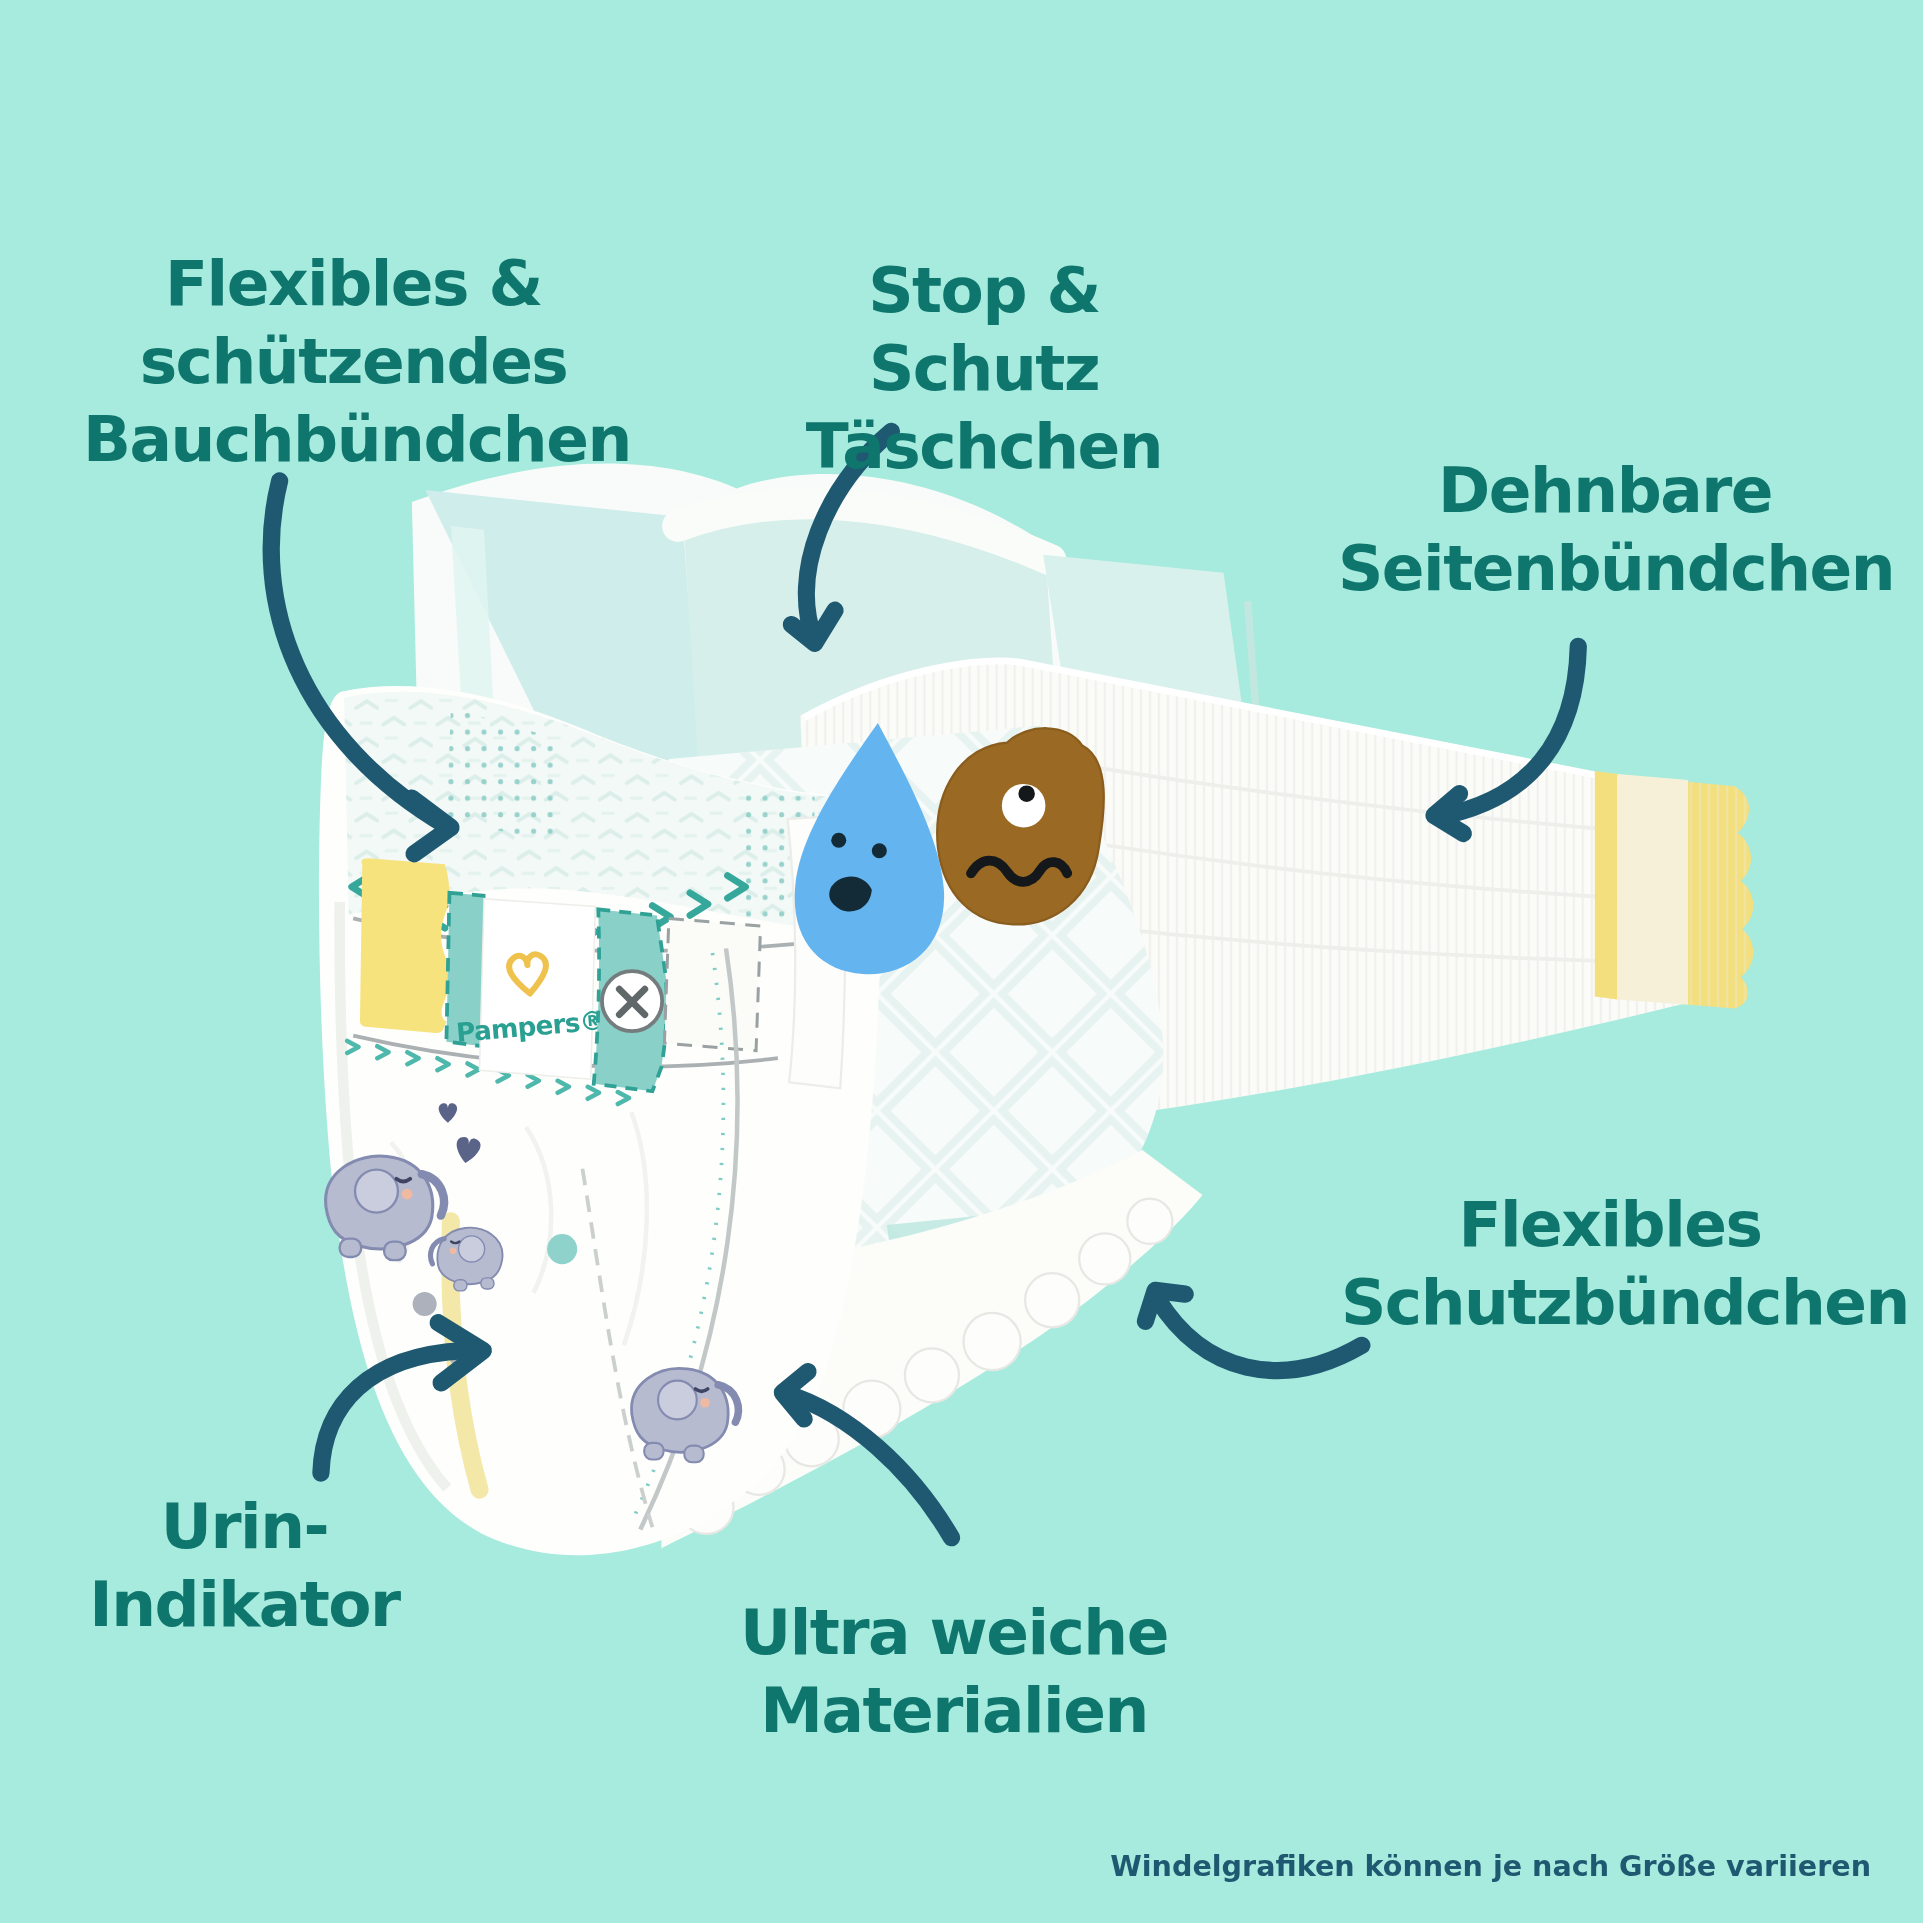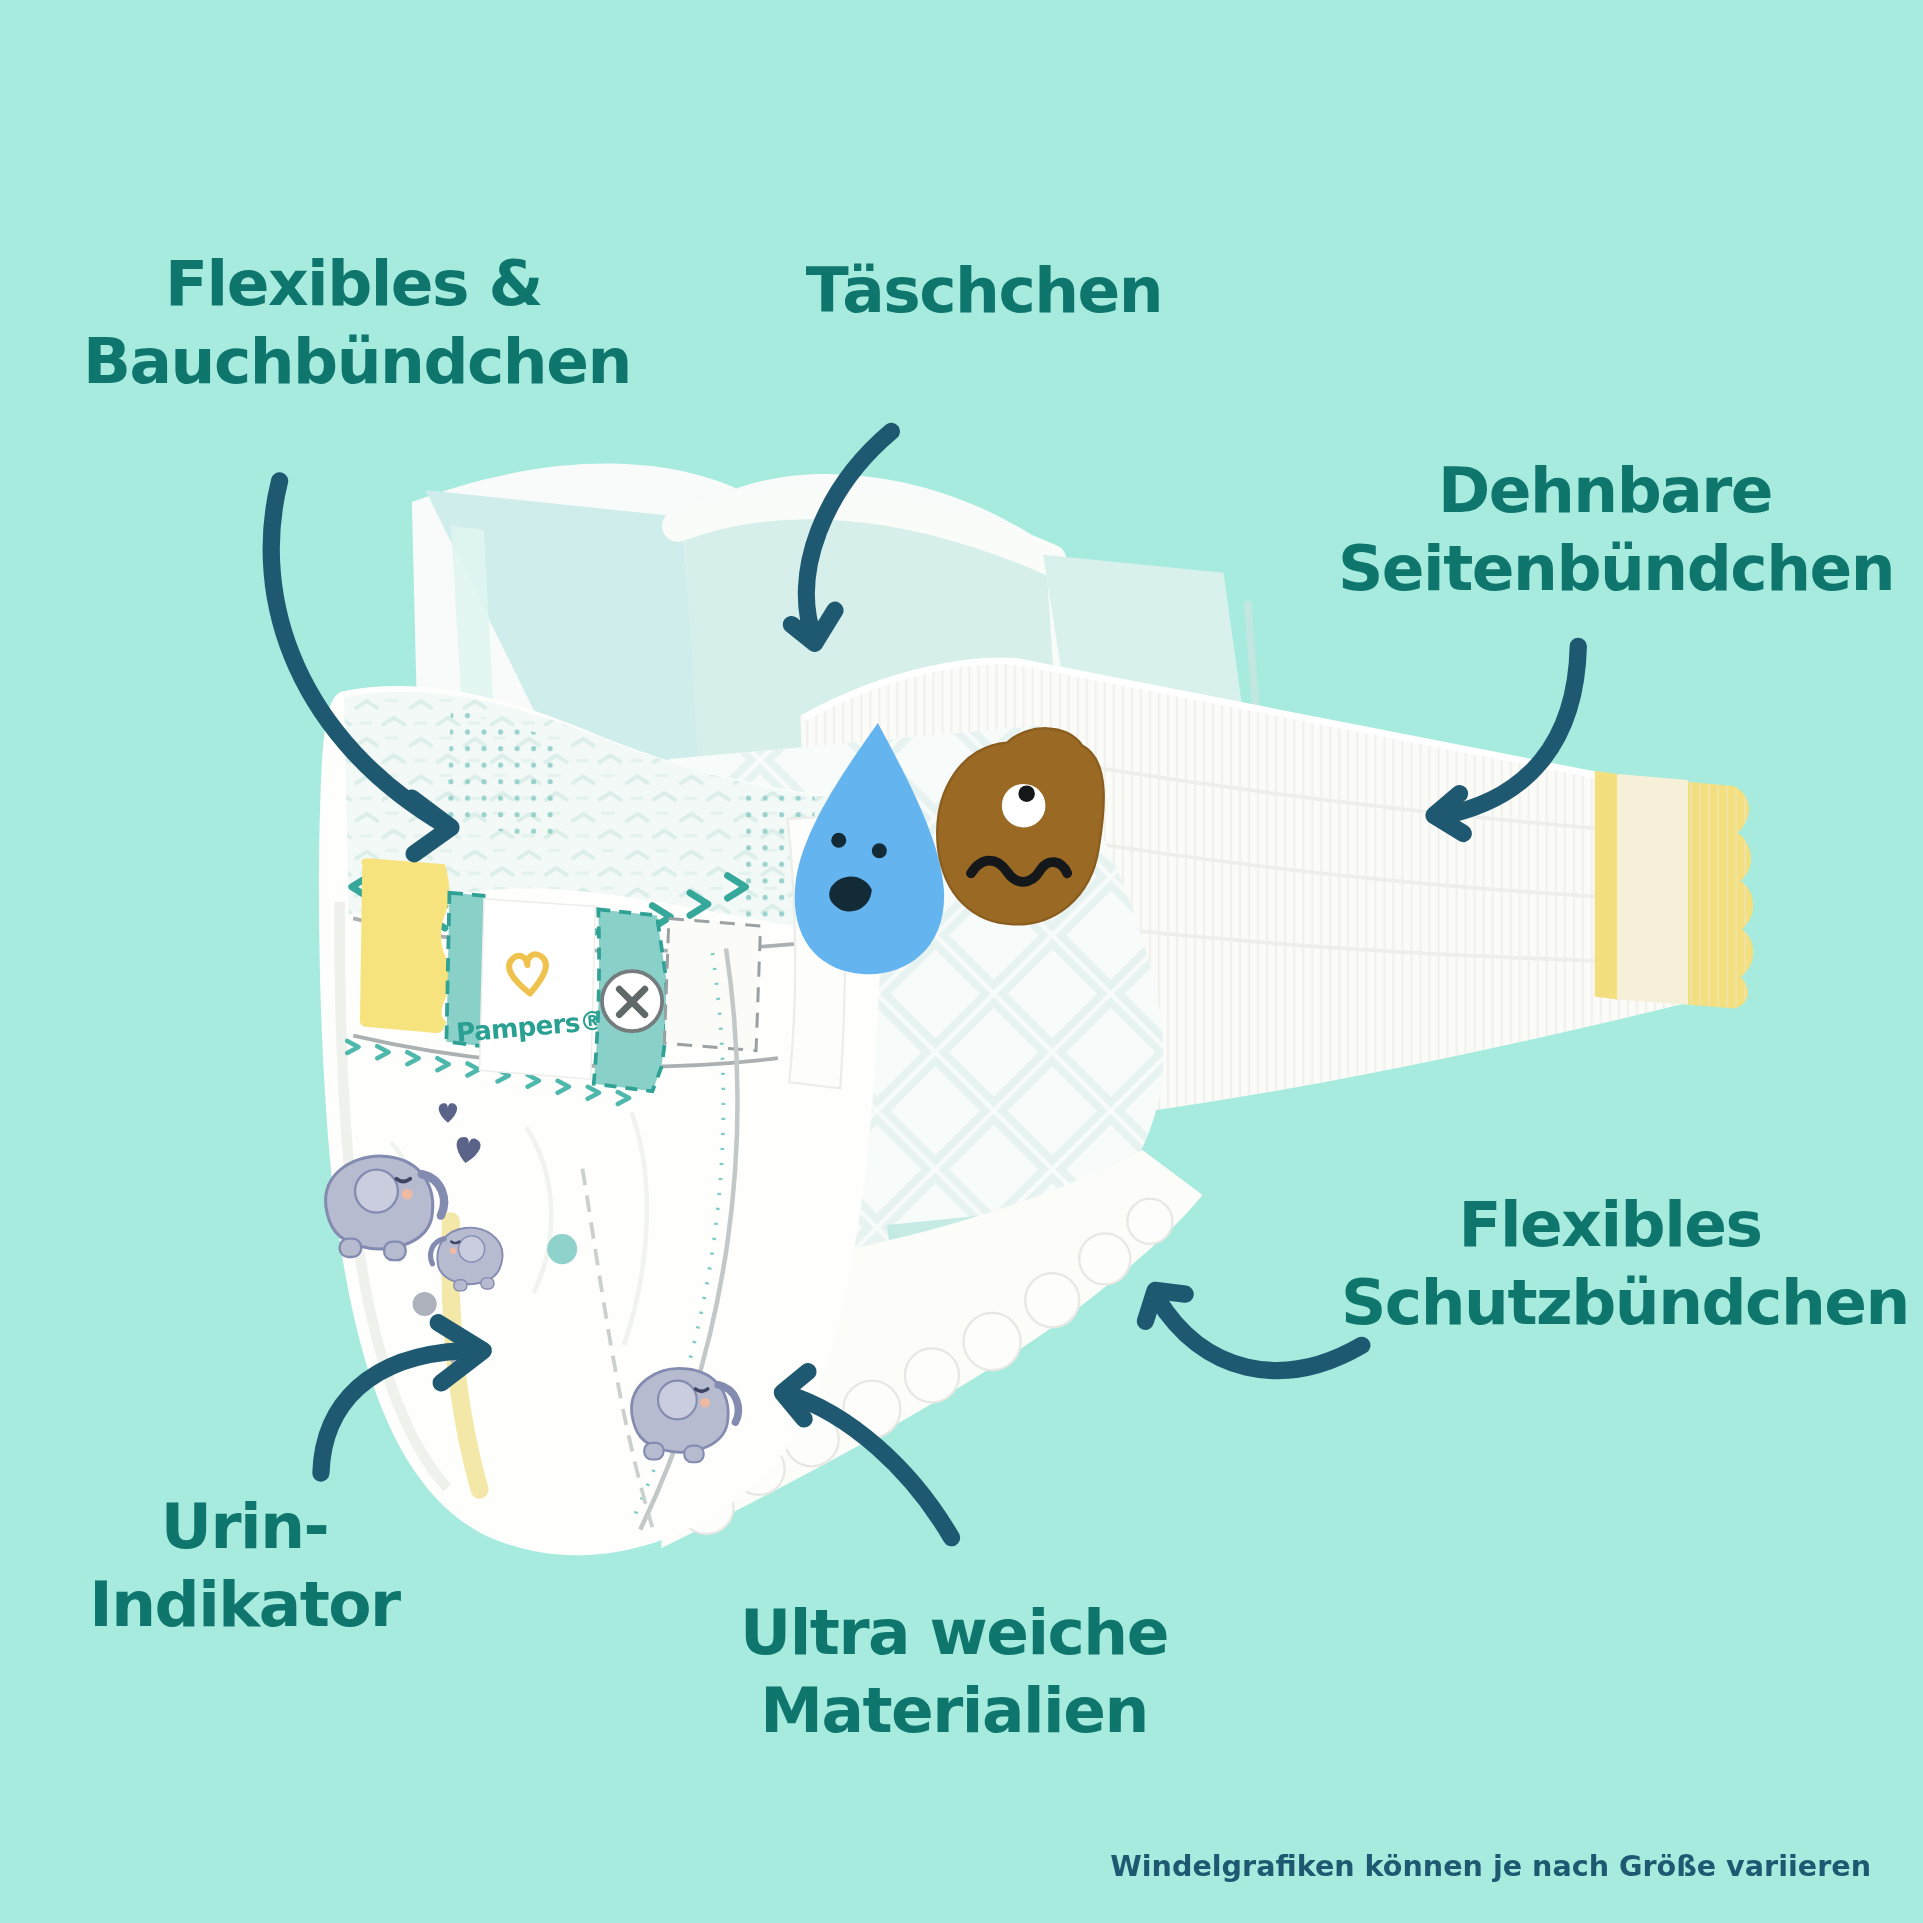--- a/index.html
+++ b/index.html
@@ -198,23 +198,25 @@
         </g>
       <g>
           <path d="M1266,2046 C1213,1955 1130,1880 1046,1854"></path>
           <path d="M1075,1825 L1041,1853 L1070,1888"></path>
         </g>
     </g>
   </svg>
 
   <div class="label" id="label-flexibles">
     <span>Flexibles &amp;</span>
+    <span>schützendes</span>
     <span>Bauchbündchen</span>
   </div>
   <div class="label" id="label-stop">
+    <span>Stop &amp; Schutz</span>
     <span>Täschchen</span>
   </div>
   <div class="label" id="label-dehnbare">
     <span>Dehnbare</span>
     <span>Seitenbündchen</span>
   </div>
   <div class="label" id="label-doppelte">
     <span>Flexibles</span>
     <span>Schutzbündchen</span>
   </div>

